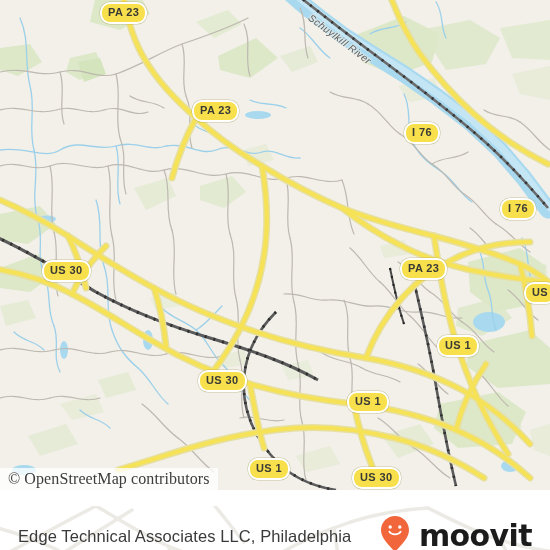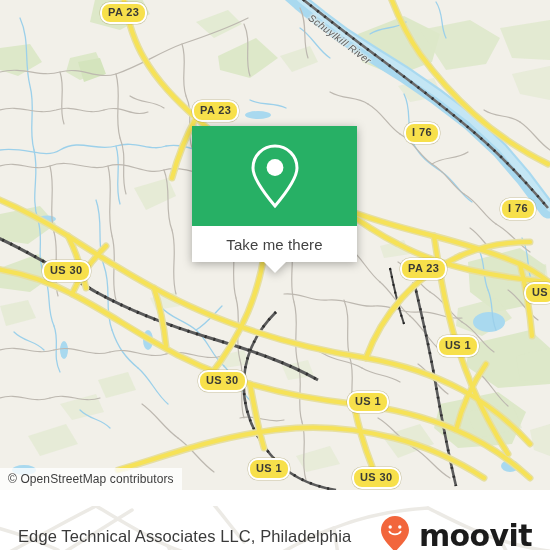--- a/index.html
+++ b/index.html
@@ -123,22 +123,22 @@
   #osm-attribution {
     position: absolute;
     left: 0;
     bottom: 0;
     height: 22px;
     padding: 0 8px 0 8px;
     display: flex;
     align-items: center;
     background: rgba(255,255,255,0.78);
     color: #3d3d3d;
-    font-family: Liberation Sans, sans-serif;
-    font-size: 12px;
+    font-family: Liberation Serif, serif;
+    font-size: 16px;
     letter-spacing: 0.1px;
     white-space: nowrap;
   }
 
   
   #bottom-bar {
     position: absolute;
     left: 0;
     top: 506px;
     width: 550px;
@@ -439,34 +439,20 @@
     <div class="shield" style="left:500px; top:198px;">I 76</div>
     <div class="shield" style="left:42px; top:260px;">US 30</div>
     <div class="shield" style="left:400px; top:258px;">PA 23</div>
     <div class="shield" style="left:524px; top:282px;">US</div>
     <div class="shield" style="left:437px; top:335px;">US 1</div>
     <div class="shield" style="left:198px; top:370px;">US 30</div>
     <div class="shield" style="left:347px; top:391px;">US 1</div>
     <div class="shield" style="left:248px; top:458px;">US 1</div>
     <div class="shield" style="left:352px; top:467px;">US 30</div>
 
-    <div id="popup-card">
-      <div id="popup-green">
-        <span id="popup-pin-icon">
-          <svg width="52" height="66" viewBox="0 0 52 66" aria-hidden="true">
-            <path d="M26 3 C13.8 3 4 12.8 4 25 C4 36.5 18 53.5 26 63 C34 53.5 48 36.5 48 25 C48 12.8 38.2 3 26 3 Z" fill="none" stroke="#ffffff" stroke-width="3"></path>
-            <circle cx="26" cy="24.5" r="8.4" fill="#ffffff"></circle>
-          </svg>
-        </span>
-      </div>
-      <div id="popup-footer">
-        <span id="popup-label">Take me there</span>
-        <span id="popup-tail"></span>
-      </div>
-    </div>
 
     <div id="osm-attribution">© OpenStreetMap contributors</div>
   </div>
 
   <div id="bottom-bar">
 
     <svg id="bottom-watermark" width="550" height="60" viewBox="0 0 550 60">
       <g stroke="#eceae5" stroke-width="3.5" fill="none" stroke-linecap="round">
         <path d="M-10,56 C30,36 60,18 96,0"></path>
         <path d="M40,62 C70,42 100,24 132,4"></path>

